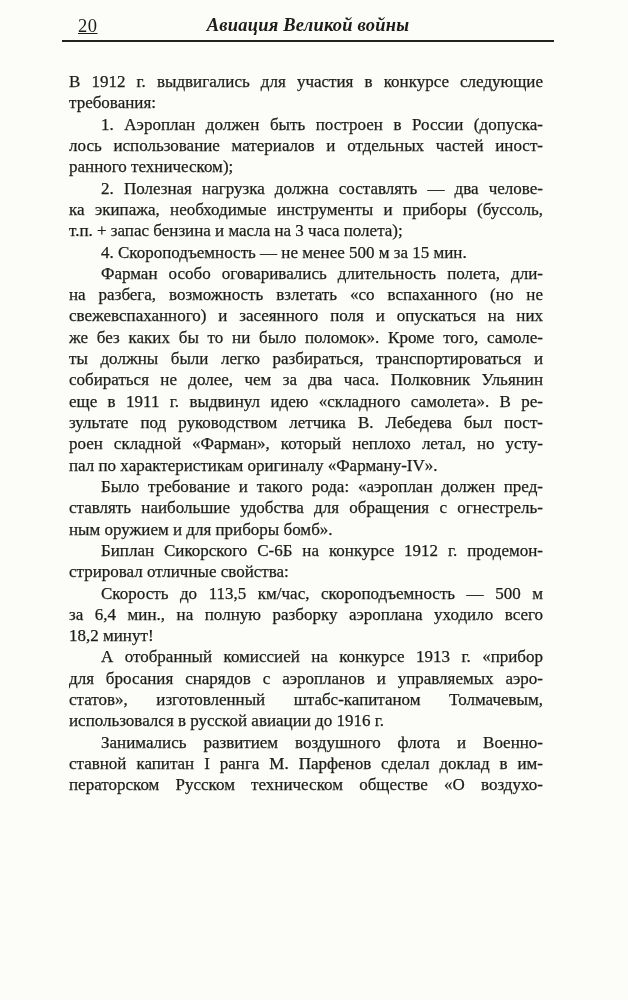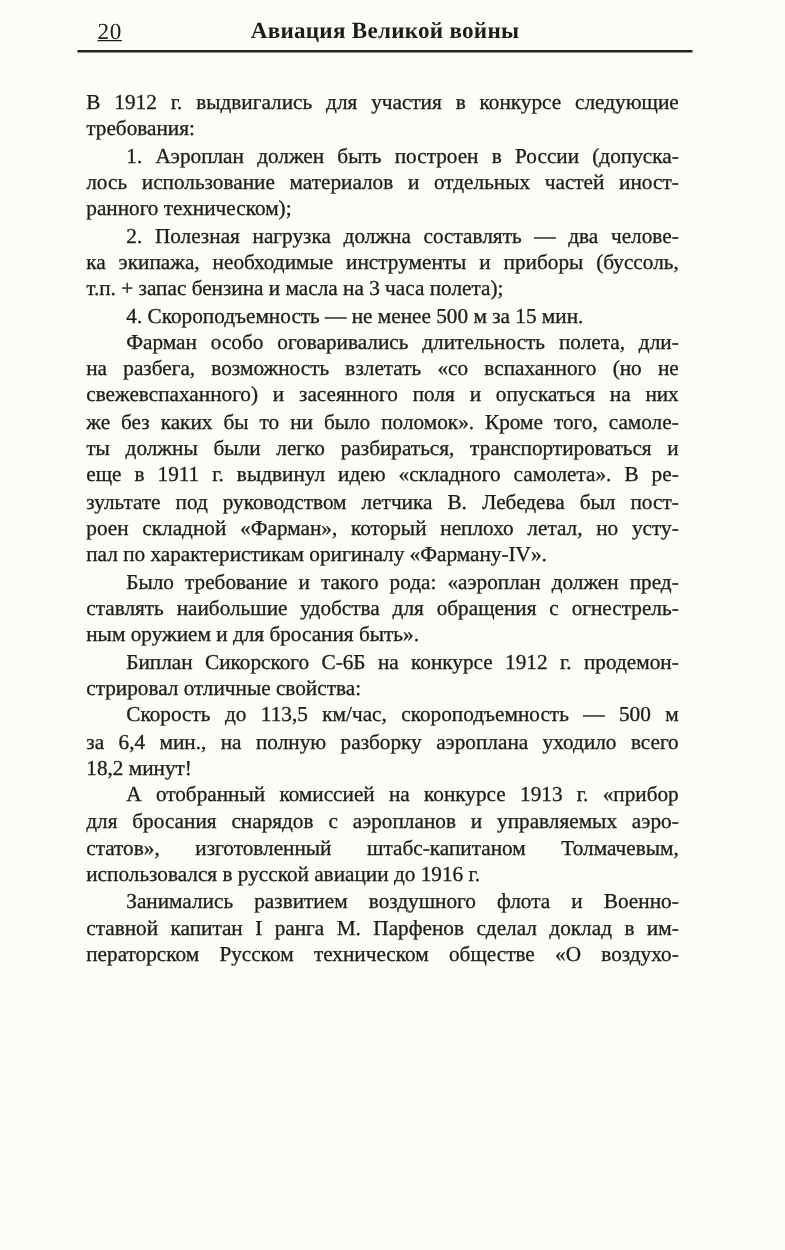--- a/index.html
+++ b/index.html
@@ -31,20 +31,21 @@
     font-size: 18.5px;
     letter-spacing: 0.5px;
     text-decoration: underline;
   }
   .runtitle {
     position: absolute;
     left: 0;
     right: 0;
     top: 0;
     text-align: center;
+    font-style: italic;
     font-weight: bold;
     font-size: 18.5px;
     letter-spacing: 0.2px;
   }
   .body-text {
     position: absolute;
     left: 69px;
     top: 71px;
     width: 474px;
   }
@@ -80,27 +81,28 @@
       <div class="line">ранного техническом);</div>
       <div class="line indent just">2. Полезная нагрузка должна составлять — два челове-</div>
       <div class="line just">ка экипажа, необходимые инструменты и приборы (буссоль,</div>
       <div class="line">т.п. + запас бензина и масла на 3 часа полета);</div>
       <div class="line indent">4. Скороподъемность — не менее 500 м за 15 мин.</div>
       <div class="line indent just">Фарман особо оговаривались длительность полета, дли-</div>
       <div class="line just">на разбега, возможность взлетать «со вспаханного (но не</div>
       <div class="line just">свежевспаханного) и засеянного поля и опускаться на них</div>
       <div class="line just">же без каких бы то ни было поломок». Кроме того, самоле-</div>
       <div class="line just">ты должны были легко разбираться, транспортироваться и</div>
+      <div class="line just">собираться не долее, чем за два часа. Полковник Ульянин</div>
       <div class="line just">еще в 1911 г. выдвинул идею «складного самолета». В ре-</div>
       <div class="line just">зультате под руководством летчика В. Лебедева был пост-</div>
       <div class="line just">роен складной «Фарман», который неплохо летал, но усту-</div>
       <div class="line">пал по характеристикам оригиналу «Фарману-IV».</div>
       <div class="line indent just">Было требование и такого рода: «аэроплан должен пред-</div>
       <div class="line just">ставлять наибольшие удобства для обращения с огнестрель-</div>
-      <div class="line">ным оружием и для бросания быть».</div>
+      <div class="line">ным оружием и для приборы бомб».</div>
       <div class="line indent just">Биплан Сикорского С-6Б на конкурсе 1912 г. продемон-</div>
       <div class="line">стрировал отличные свойства:</div>
       <div class="line indent just">Скорость до 113,5 км/час, скороподъемность — 500 м</div>
       <div class="line just">за 6,4 мин., на полную разборку аэроплана уходило всего</div>
       <div class="line">18,2 минут!</div>
       <div class="line indent just">А отобранный комиссией на конкурсе 1913 г. «прибор</div>
       <div class="line just">для бросания снарядов с аэропланов и управляемых аэро-</div>
       <div class="line just">статов», изготовленный штабс-капитаном Толмачевым,</div>
       <div class="line">использовался в русской авиации до 1916 г.</div>
       <div class="line indent just">Занимались развитием воздушного флота и Военно-</div>

